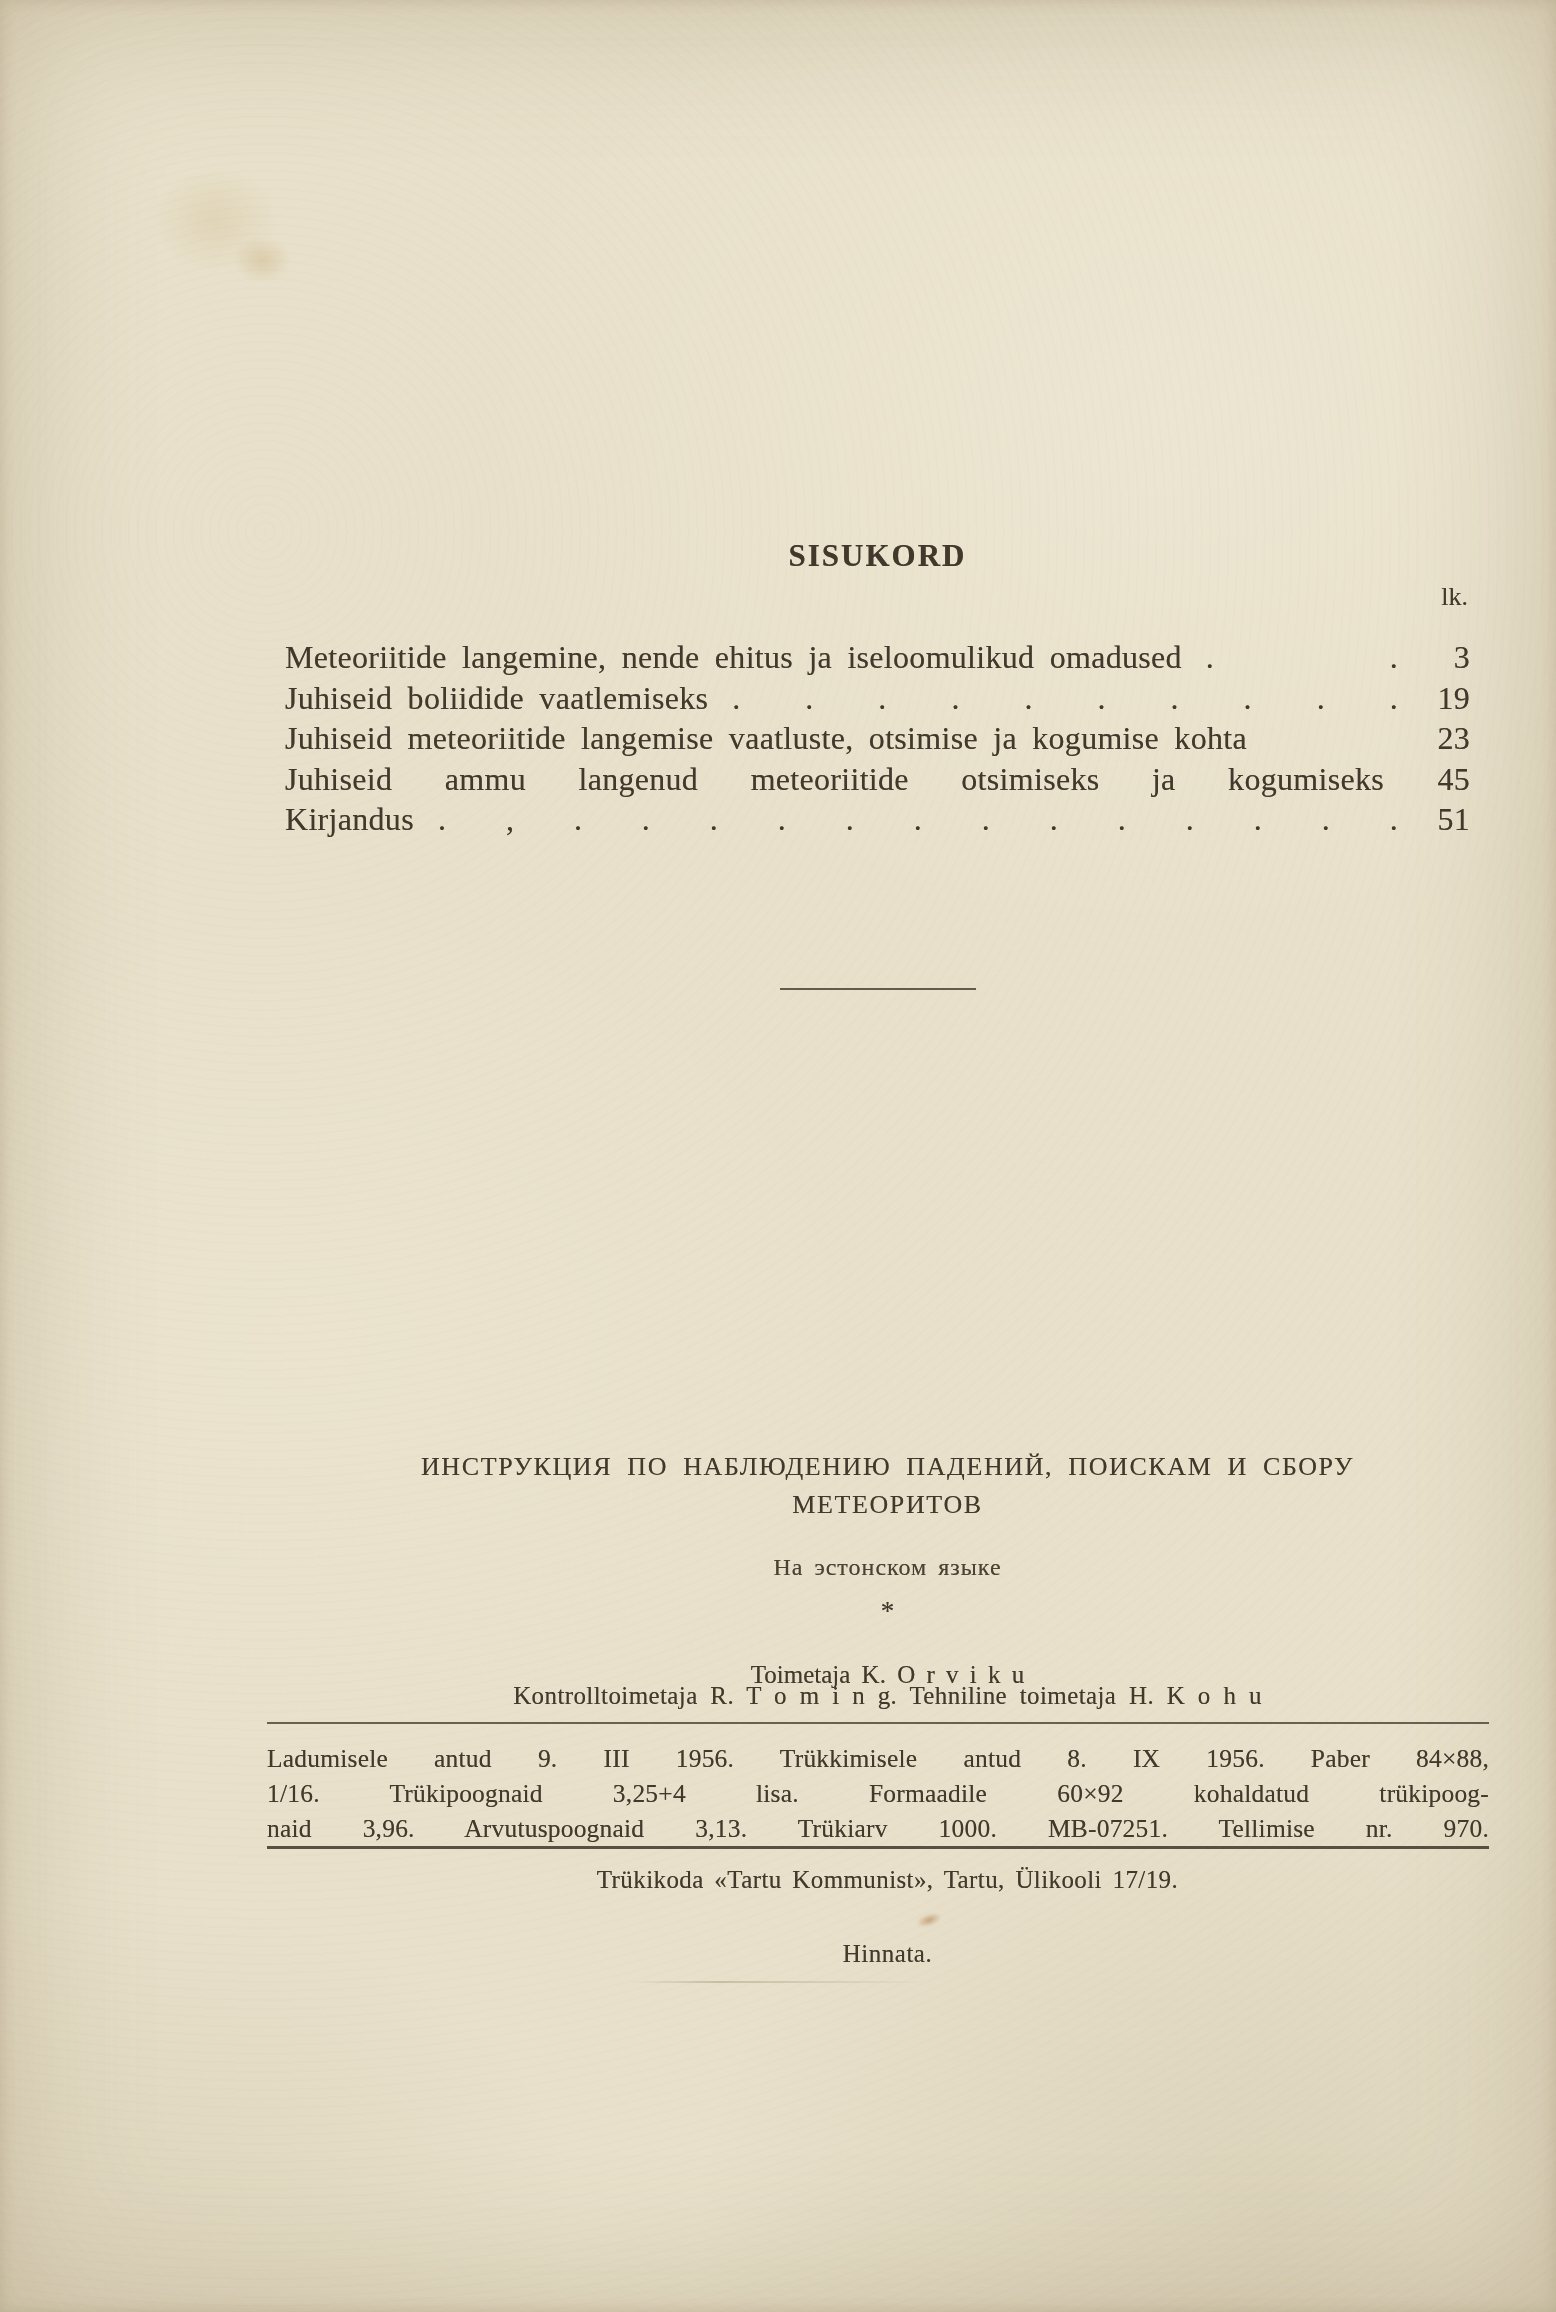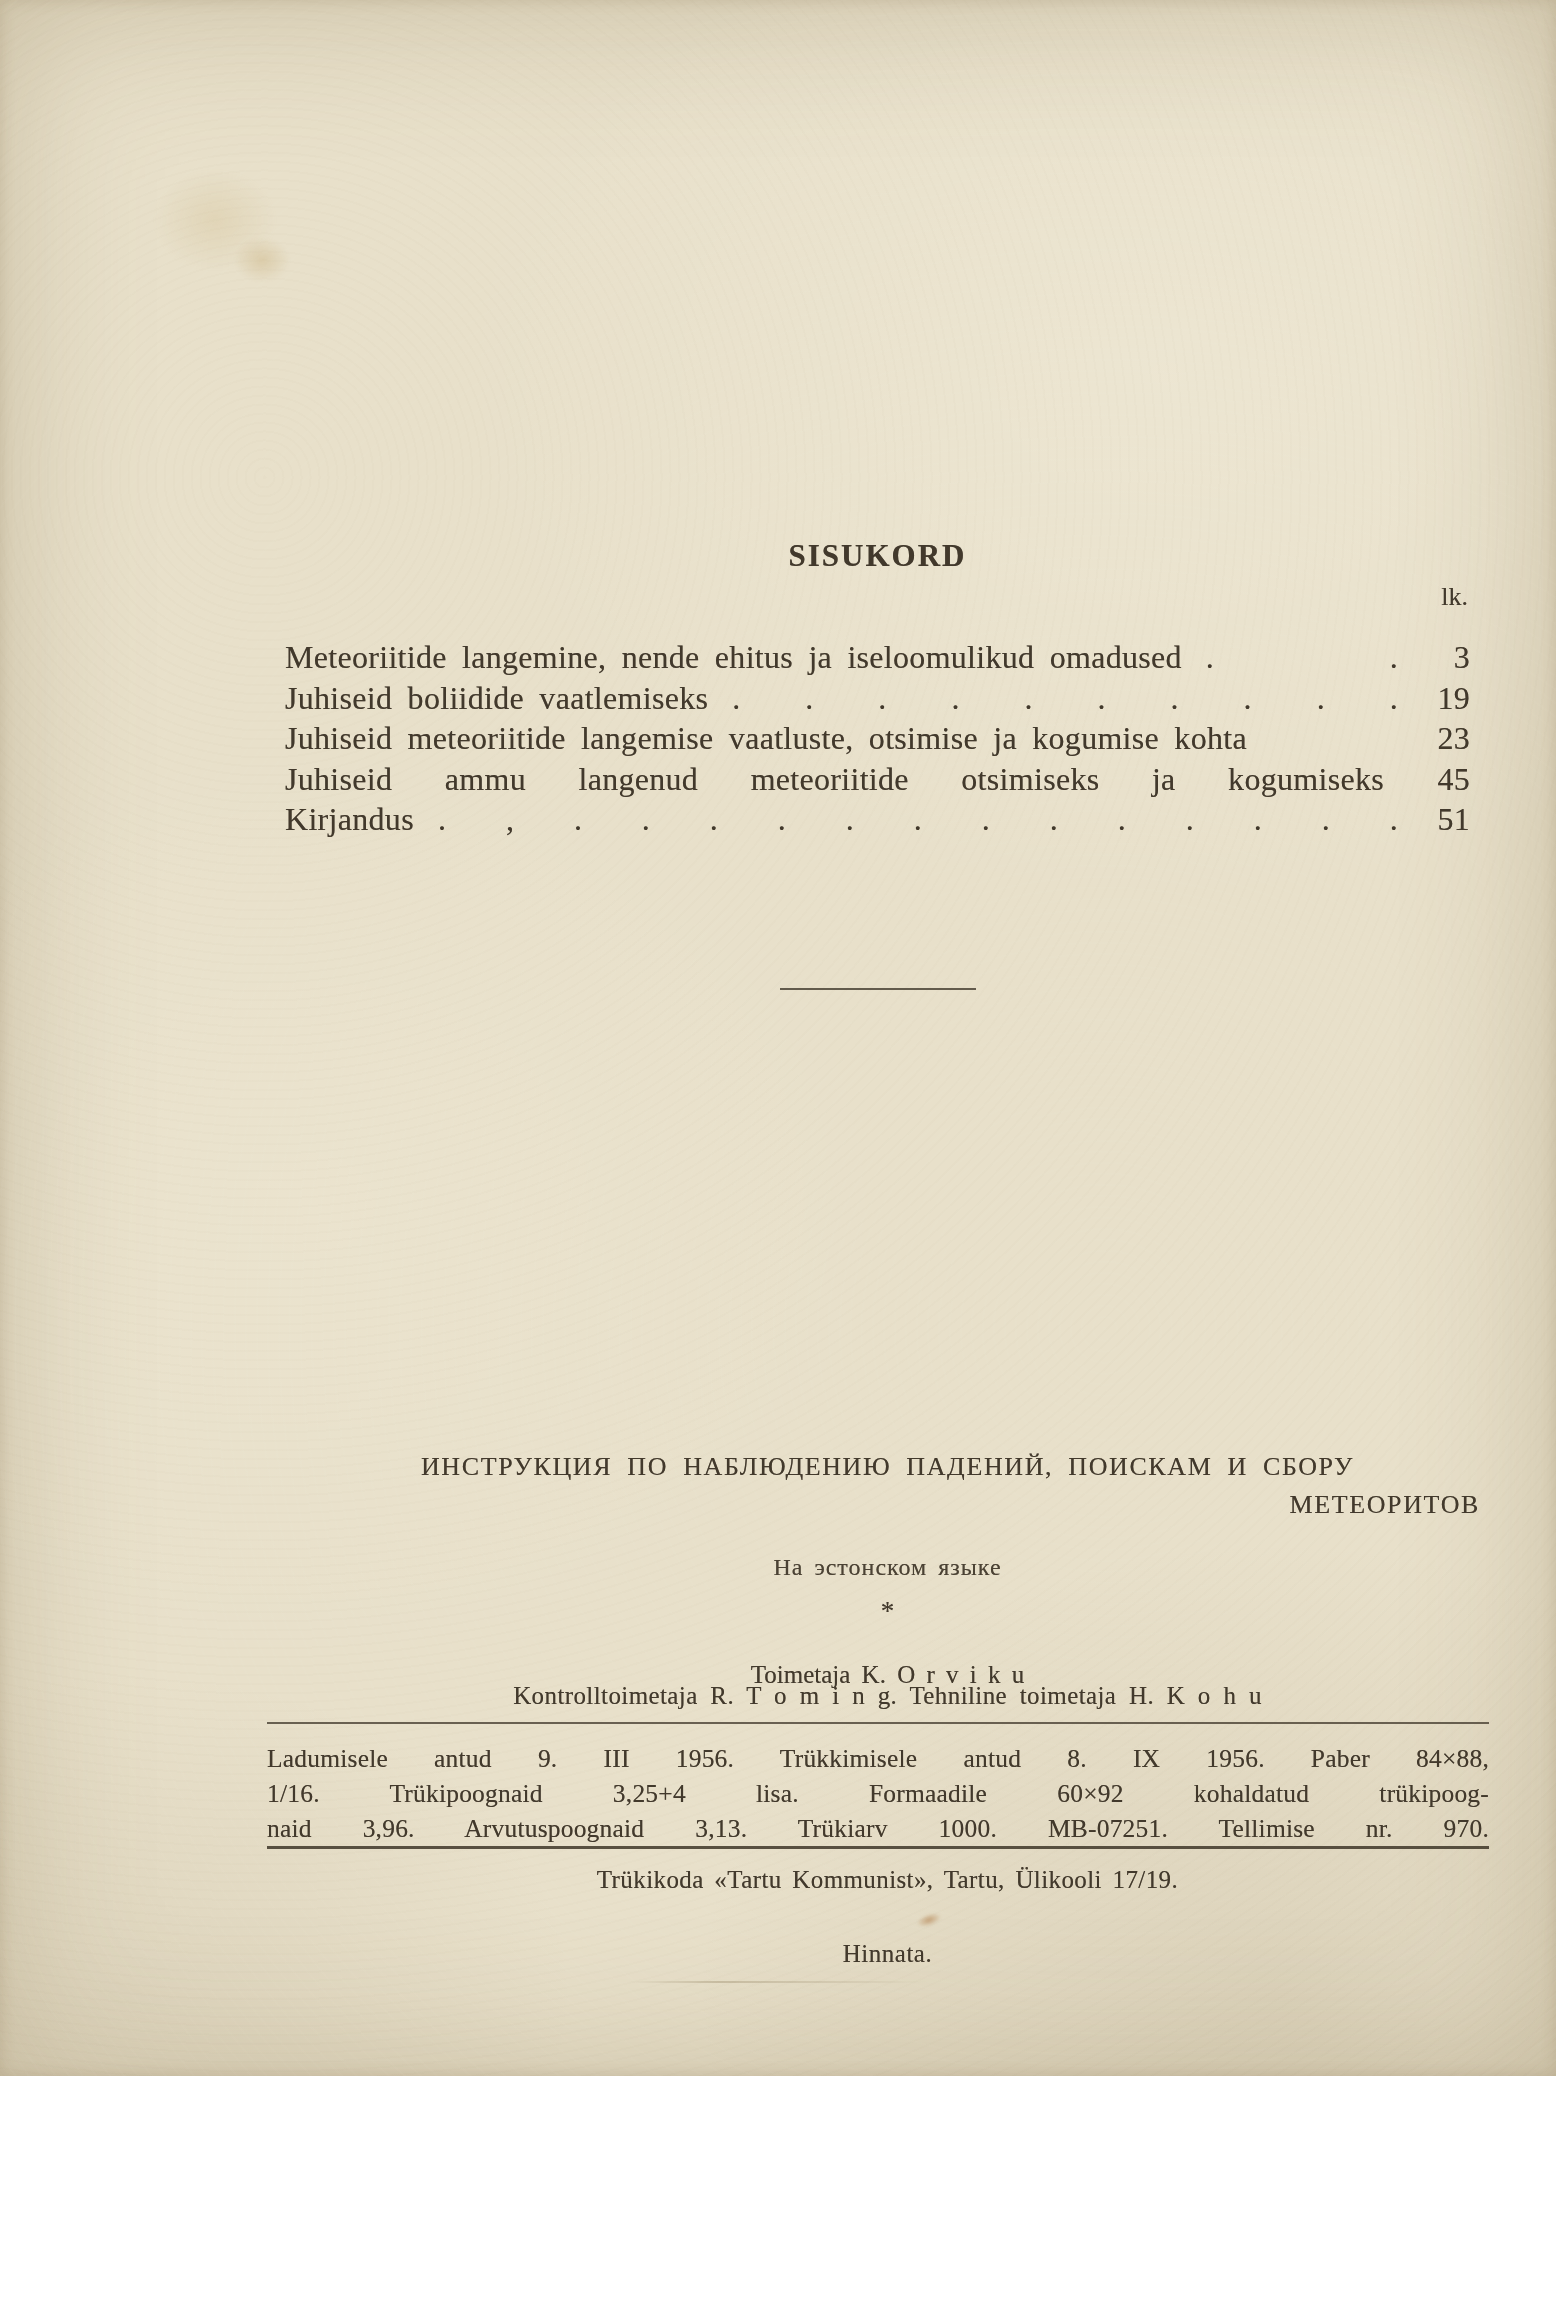--- a/index.html
+++ b/index.html
@@ -2,21 +2,21 @@
 <html><head>
 <meta charset="utf-8">
 <style>
   html, body { margin: 0; padding: 0; }
   body {
     width: 1556px; height: 2312px;
     font-family: "Liberation Serif", "DejaVu Serif", serif;
   }
   .page {
     position: relative;
-    width: 1556px; height: 2076px;
+    width: 1556px; height: 2312px;
     overflow: hidden;
     color: #42392c;
     background:
       radial-gradient(1200px 900px at 75% 18%, rgba(255,252,240,0.20), rgba(255,252,240,0) 60%),
       radial-gradient(1000px 800px at 20% 58%, rgba(255,250,235,0.12), rgba(255,250,235,0) 60%),
       radial-gradient(900px 700px at 82% 96%, rgba(115,95,55,0.10), rgba(115,95,55,0) 65%),
       radial-gradient(700px 500px at 8% 96%, rgba(115,95,55,0.08), rgba(115,95,55,0) 65%),
       #e8e0ca;
     box-shadow: inset 0 0 150px rgba(125,105,65,0.30), inset 0 0 16px rgba(125,105,65,0.20);
   }
@@ -70,21 +70,21 @@
   .toc-row:nth-child(4) .toc-text { flex: 1 1 auto; white-space: normal; text-align: justify; text-align-last: justify; padding-right: 34px; }
   .toc-row:nth-child(4) .toc-leader { flex: 0 0 0; padding: 0; }
 
   .divider {
     position: absolute; top: 988px; left: 50%; transform: translateX(-50%);
     width: 196px; height: 0; border-top: 2px solid rgba(74,67,54,0.85);
   }
 
   .c-line { position: absolute; left: 10px; width: 100%; text-align: center; }
   .ru1 { top: 1452px; font-size: 26px; letter-spacing: 1.6px; word-spacing: 7px; }
-  .ru2 { top: 1490px; font-size: 26px; letter-spacing: 1.6px; text-align: right; }
+  .ru2 { top: 1490px; font-size: 26px; letter-spacing: 1.6px; }
   .lang-note { top: 1554px; font-size: 24px; letter-spacing: 1px; word-spacing: 4px; color: #4b4234; }
   .star { top: 1596px; font-size: 27px; }
   .editor { top: 1641px; font-size: 25px; word-spacing: 5px; margin-top: 20px; }
   .ctrl-editor { top: 1682px; font-size: 25px; word-spacing: 6px; letter-spacing: 0.4px; }
 
   .rule { position: absolute; left: -18px; width: 1222px; height: 0; }
   .rule-top { top: 1722px; border-top: 2px solid rgba(72,64,50,0.8); }
   .rule-bottom { top: 1846px; border-top: 3px solid rgba(62,54,40,0.85); }
 
   .imprint { position: absolute; top: 1741px; left: -18px; width: 1222px; font-size: 25.5px; line-height: 35px; letter-spacing: 0.2px; }

